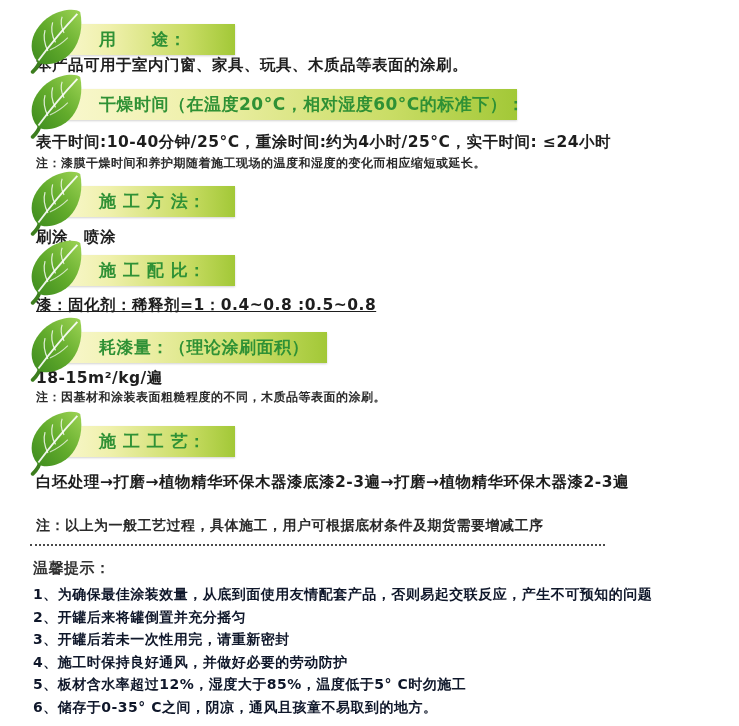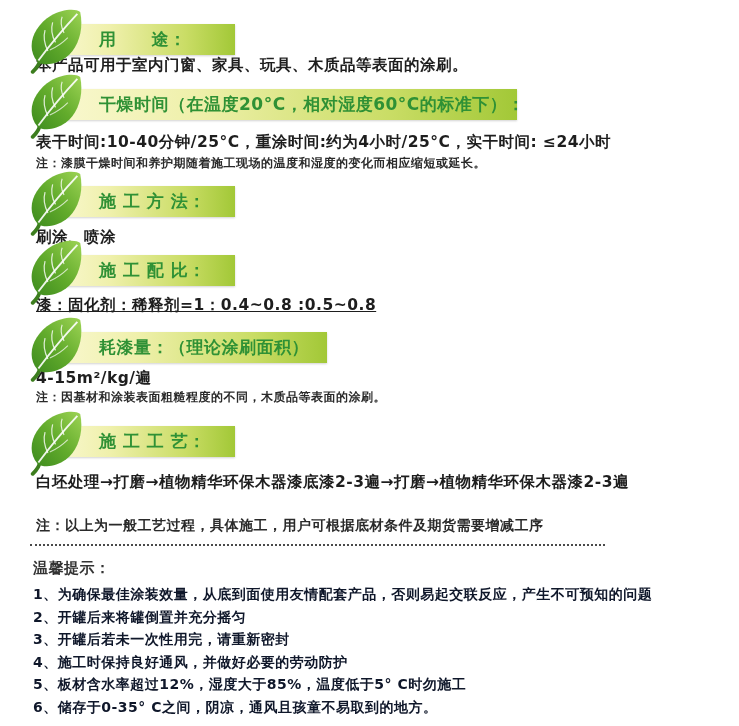--- a/index.html
+++ b/index.html
@@ -125,21 +125,21 @@
   <div class="body-line mt-s3b">漆：固化剂：稀释剂=1：0.4~0.8 :0.5~0.8</div>
 
   <div class="sec-header mt-s4h">
     <svg class="leaf" viewBox="0 0 60 70">
         <use href="#leafshape"></use>
       </svg>
     <div class="bar bar-w-m">
       <span class="sec-title">耗漆量：（理论涂刷面积）</span>
     </div>
   </div>
-  <div class="body-line mt-s4b">4-15m²/kg/遍</div>
+  <div class="body-line mt-s4b">18-15m²/kg/遍</div>
   <div class="note-line mt-s4n">注：因基材和涂装表面粗糙程度的不同，木质品等表面的涂刷。</div>
 
   <div class="sec-header mt-s5h">
     <svg class="leaf" viewBox="0 0 60 70">
         <use href="#leafshape"></use>
       </svg>
     <div class="bar bar-w-s">
       <span class="sec-title">施 工 工 艺：</span>
     </div>
   </div>

